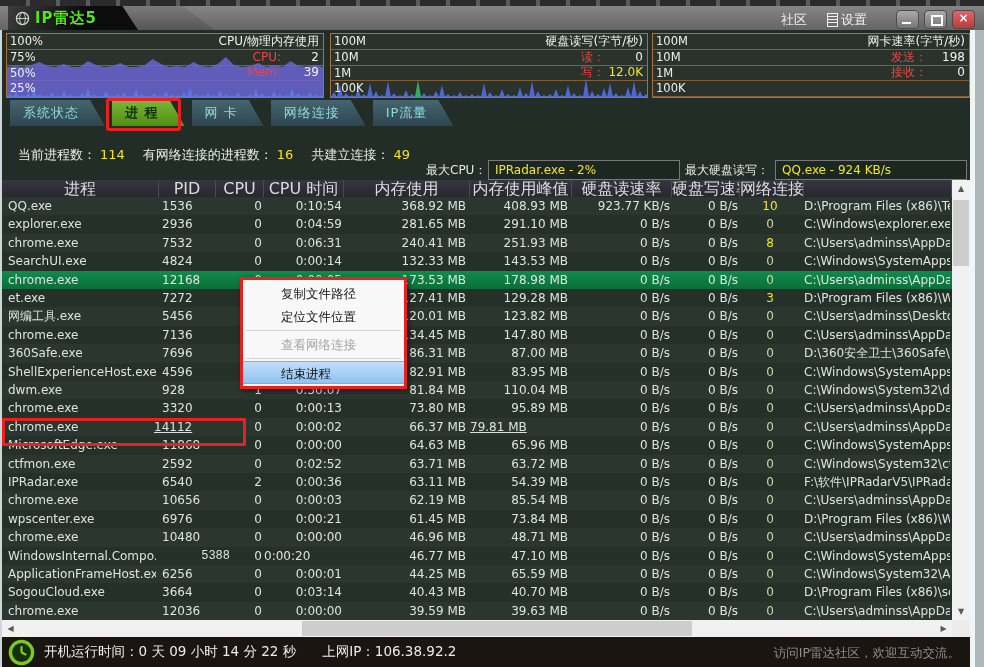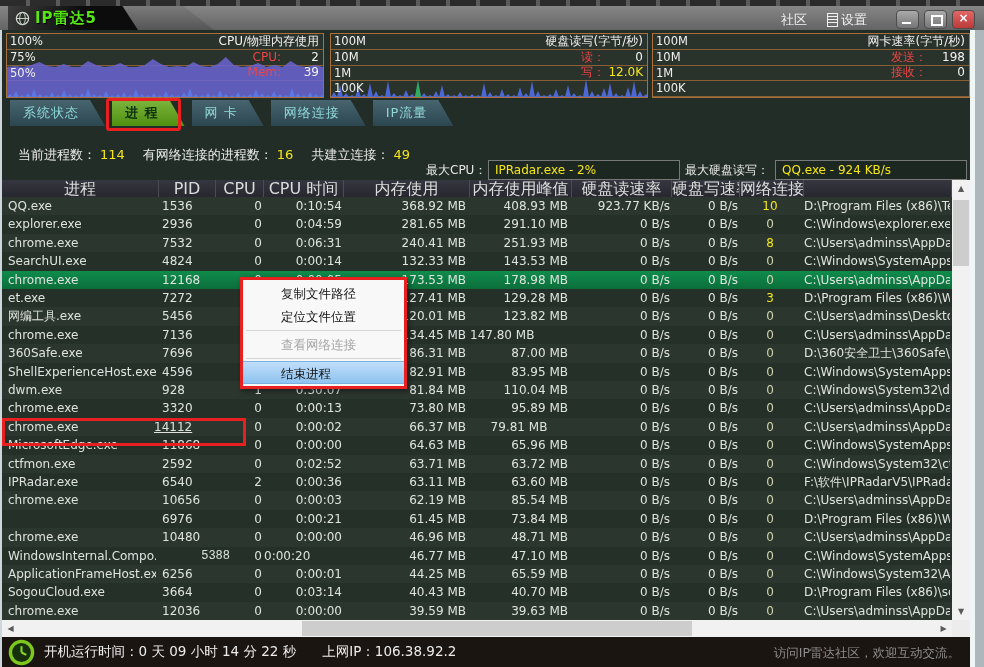--- a/index.html
+++ b/index.html
@@ -243,21 +243,21 @@
             <div class="cell" style="left: 670px; width: 66px; text-align: right;">0 B/s</div>
             <div class="cell cn0" style="left: 738px; width: 60px; text-align: center;">0</div>
             <div class="cell" style="left: 802px; width: 146px; text-align: left;">C:\Users\adminss\Desktop</div>
           </div>
           <div class="row odd" style="top: 145.8px;">
             <div class="cell" style="left: 6px; width: 148px; text-align: left;">chrome.exe</div>
             <div class="cell" style="left: 160px; width: 52px; text-align: left;">7136</div>
             <div class="cell" style="left: 214px; width: 46px; text-align: right;">0</div>
             <div class="cell" style="left: 262px; width: 78px; text-align: right;">0:00:07</div>
             <div class="cell" style="left: 342px; width: 122px; text-align: right;">134.45 MB</div>
-            <div class="cell" style="left: 468px; width: 98px; ">147.80 MB</div>
+            <div class="cell" style="left: 468px; width: 98px; text-align: right;">147.80 MB</div>
             <div class="cell" style="left: 570px; width: 98px; text-align: right;">0 B/s</div>
             <div class="cell" style="left: 670px; width: 66px; text-align: right;">0 B/s</div>
             <div class="cell cn0" style="left: 738px; width: 60px; text-align: center;">0</div>
             <div class="cell" style="left: 802px; width: 146px; text-align: left;">C:\Users\adminss\AppData</div>
           </div>
           <div class="row even" style="top: 164.2px;">
             <div class="cell" style="left: 6px; width: 148px; text-align: left;">360Safe.exe</div>
             <div class="cell" style="left: 160px; width: 52px; text-align: left;">7696</div>
             <div class="cell" style="left: 214px; width: 46px; text-align: right;">0</div>
             <div class="cell" style="left: 262px; width: 78px; text-align: right;">0:01:30</div>
@@ -303,21 +303,21 @@
             <div class="cell" style="left: 670px; width: 66px; text-align: right;">0 B/s</div>
             <div class="cell cn0" style="left: 738px; width: 60px; text-align: center;">0</div>
             <div class="cell" style="left: 802px; width: 146px; text-align: left;">C:\Users\adminss\AppData</div>
           </div>
           <div class="row even" style="top: 237.8px;">
             <div class="cell" style="left: 6px; width: 148px; text-align: left;">chrome.exe</div>
             <div class="cell" style="left: 152px; width: 52px; text-align: left; text-decoration: underline;">14112</div>
             <div class="cell" style="left: 214px; width: 46px; text-align: right;">0</div>
             <div class="cell" style="left: 262px; width: 78px; text-align: right;">0:00:02</div>
             <div class="cell" style="left: 342px; width: 122px; text-align: right;">66.37 MB</div>
-            <div class="cell" style="left: 468px; width: 98px; text-align: center;">79.81 MB</div>
+            <div class="cell" style="left: 468px; width: 98px; text-align: left; text-decoration: underline;">79.81 MB</div>
             <div class="cell" style="left: 570px; width: 98px; text-align: right;">0 B/s</div>
             <div class="cell" style="left: 670px; width: 66px; text-align: right;">0 B/s</div>
             <div class="cell cn0" style="left: 738px; width: 60px; text-align: center;">0</div>
             <div class="cell" style="left: 802px; width: 146px; text-align: left;">C:\Users\adminss\AppData</div>
           </div>
           <div class="row odd" style="top: 256.2px;">
             <div class="cell" style="left: 6px; width: 148px; text-align: left;">MicrosoftEdge.exe</div>
             <div class="cell" style="left: 160px; width: 52px; text-align: left;">11868</div>
             <div class="cell" style="left: 214px; width: 46px; text-align: right;">0</div>
             <div class="cell" style="left: 262px; width: 78px; text-align: right;">0:00:00</div>
@@ -339,39 +339,40 @@
             <div class="cell" style="left: 670px; width: 66px; text-align: right;">0 B/s</div>
             <div class="cell cn0" style="left: 738px; width: 60px; text-align: center;">0</div>
             <div class="cell" style="left: 802px; width: 146px; text-align: left;">C:\Windows\System32\ctf</div>
           </div>
           <div class="row odd" style="top: 293px;">
             <div class="cell" style="left: 6px; width: 148px; text-align: left;">IPRadar.exe</div>
             <div class="cell" style="left: 160px; width: 52px; text-align: left;">6540</div>
             <div class="cell" style="left: 214px; width: 46px; text-align: right;">2</div>
             <div class="cell" style="left: 262px; width: 78px; text-align: right;">0:00:36</div>
             <div class="cell" style="left: 342px; width: 122px; text-align: right;">63.11 MB</div>
-            <div class="cell" style="left: 468px; width: 98px; text-align: right;">63.60 MB</div>
+            <div class="cell" style="left: 468px; width: 98px; text-align: right;">54.39 MB</div>
             <div class="cell" style="left: 570px; width: 98px; text-align: right;">0 B/s</div>
             <div class="cell" style="left: 670px; width: 66px; text-align: right;">0 B/s</div>
             <div class="cell cn0" style="left: 738px; width: 60px; text-align: center;">0</div>
             <div class="cell" style="left: 802px; width: 146px; text-align: left;">F:\软件\IPRadarV5\IPRadar</div>
           </div>
           <div class="row even" style="top: 311.4px;">
             <div class="cell" style="left: 6px; width: 148px; text-align: left;">chrome.exe</div>
             <div class="cell" style="left: 160px; width: 52px; text-align: left;">10656</div>
             <div class="cell" style="left: 214px; width: 46px; text-align: right;">0</div>
             <div class="cell" style="left: 262px; width: 78px; text-align: right;">0:00:03</div>
             <div class="cell" style="left: 342px; width: 122px; text-align: right;">62.19 MB</div>
             <div class="cell" style="left: 468px; width: 98px; text-align: right;">85.54 MB</div>
             <div class="cell" style="left: 570px; width: 98px; text-align: right;">0 B/s</div>
             <div class="cell" style="left: 670px; width: 66px; text-align: right;">0 B/s</div>
             <div class="cell cn0" style="left: 738px; width: 60px; text-align: center;">0</div>
             <div class="cell" style="left: 802px; width: 146px; text-align: left;">C:\Users\adminss\AppData</div>
           </div>
           <div class="row odd" style="top: 329.8px;">
+            <div class="cell" style="left: 6px; width: 148px; text-align: left;">wpscenter.exe</div>
             <div class="cell" style="left: 160px; width: 52px; text-align: left;">6976</div>
             <div class="cell" style="left: 214px; width: 46px; text-align: right;">0</div>
             <div class="cell" style="left: 262px; width: 78px; text-align: right;">0:00:21</div>
             <div class="cell" style="left: 342px; width: 122px; text-align: right;">61.45 MB</div>
             <div class="cell" style="left: 468px; width: 98px; text-align: right;">73.84 MB</div>
             <div class="cell" style="left: 570px; width: 98px; text-align: right;">0 B/s</div>
             <div class="cell" style="left: 670px; width: 66px; text-align: right;">0 B/s</div>
             <div class="cell cn0" style="left: 738px; width: 60px; text-align: center;">0</div>
             <div class="cell" style="left: 802px; width: 146px; text-align: left;">D:\Program Files (x86)\WP</div>
           </div>
@@ -476,20 +477,23 @@
   <div class="panel p0">
         <div class="band">
           <span class="scale">100%</span>
         </div>
         <div class="band">
           <span class="scale">75%</span>
         </div>
         <div class="band">
           <span class="scale">50%</span>
         </div>
+        <div class="band">
+          <span class="scale">25%</span>
+        </div>
         <svg viewBox="0 0 316 63" preserveAspectRatio="none" class="graph">
           <path d="M0,63 L0.0,33 L8.1,32 L16.2,33 L24.3,31 L32.4,28 L40.5,32 L48.6,33 L56.7,30 L64.8,33 L72.9,33 L81.0,27 L89.1,31 L97.2,33 L105.3,32 L113.4,29 L121.5,33 L129.6,33 L137.7,31 L145.8,25 L153.9,30 L162.1,33 L170.2,32 L178.3,33 L186.4,28 L194.5,32 L202.6,33 L210.7,30 L218.8,23 L226.9,31 L235.0,33 L243.1,32 L251.2,29 L259.3,33 L267.4,31 L275.5,33 L283.6,27 L291.7,32 L299.8,33 L307.9,31 L316.0,33 L316,63 Z" fill="rgba(106,100,210,0.85)"></path>
           <path d="M0,63 L3,60 L6,63 L9,57 L12,63 L15,61 L18,63 L21,59 L24,63 L27,55 L30,63 L33,60 L36,63 L39,61 L42,63 L45,58 L48,63 L51,61 L54,63 L57,56 L60,63 L63,60 L66,63 L69,61 L72,63 L75,59 L78,63 L81,54 L84,63 L87,60 L90,63 L93,61 L96,63 L99,57 L102,63 L105,61 L108,63 L111,60 L114,63 L117,58 L120,63 L123,61 L126,63 L129,55 L132,63 L135,60 L138,63 L141,61 L144,63 L147,59 L150,63 L153,61 L156,63 L159,57 L162,63 L165,60 L168,63 L171,61 L174,63 L177,58 L180,63 L183,54 L186,63 L189,60 L192,63 L195,61 L198,63 L201,59 L204,63 L207,61 L210,63 L213,56 L216,63 L219,60 L222,63 L225,61 L228,63 L231,58 L234,63 L237,61 L240,63 L243,60 L246,63 L249,55 L252,63 L255,59 L258,63 L261,61 L264,63 L267,57 L270,63 L273,60 L276,63 L279,61 L282,63 L285,54 L288,63 L291,59 L294,63 L297,61 L300,63 L303,58 L306,63 L309,60 L312,63 L315,61 L318,63 Z" fill="#5b79e8" fill-opacity="0.95"></path>
         </svg>
         <div class="ptitle">CPU/物理内存使用</div>
         <div class="pline l0"><span class="plabel">CPU:</span><span class="pvalue">2</span></div>
         <div class="pline l1"><span class="plabel">Mem:</span><span class="pvalue">39</span></div>
       </div>
       <div class="panel p1">
         <div class="band">

